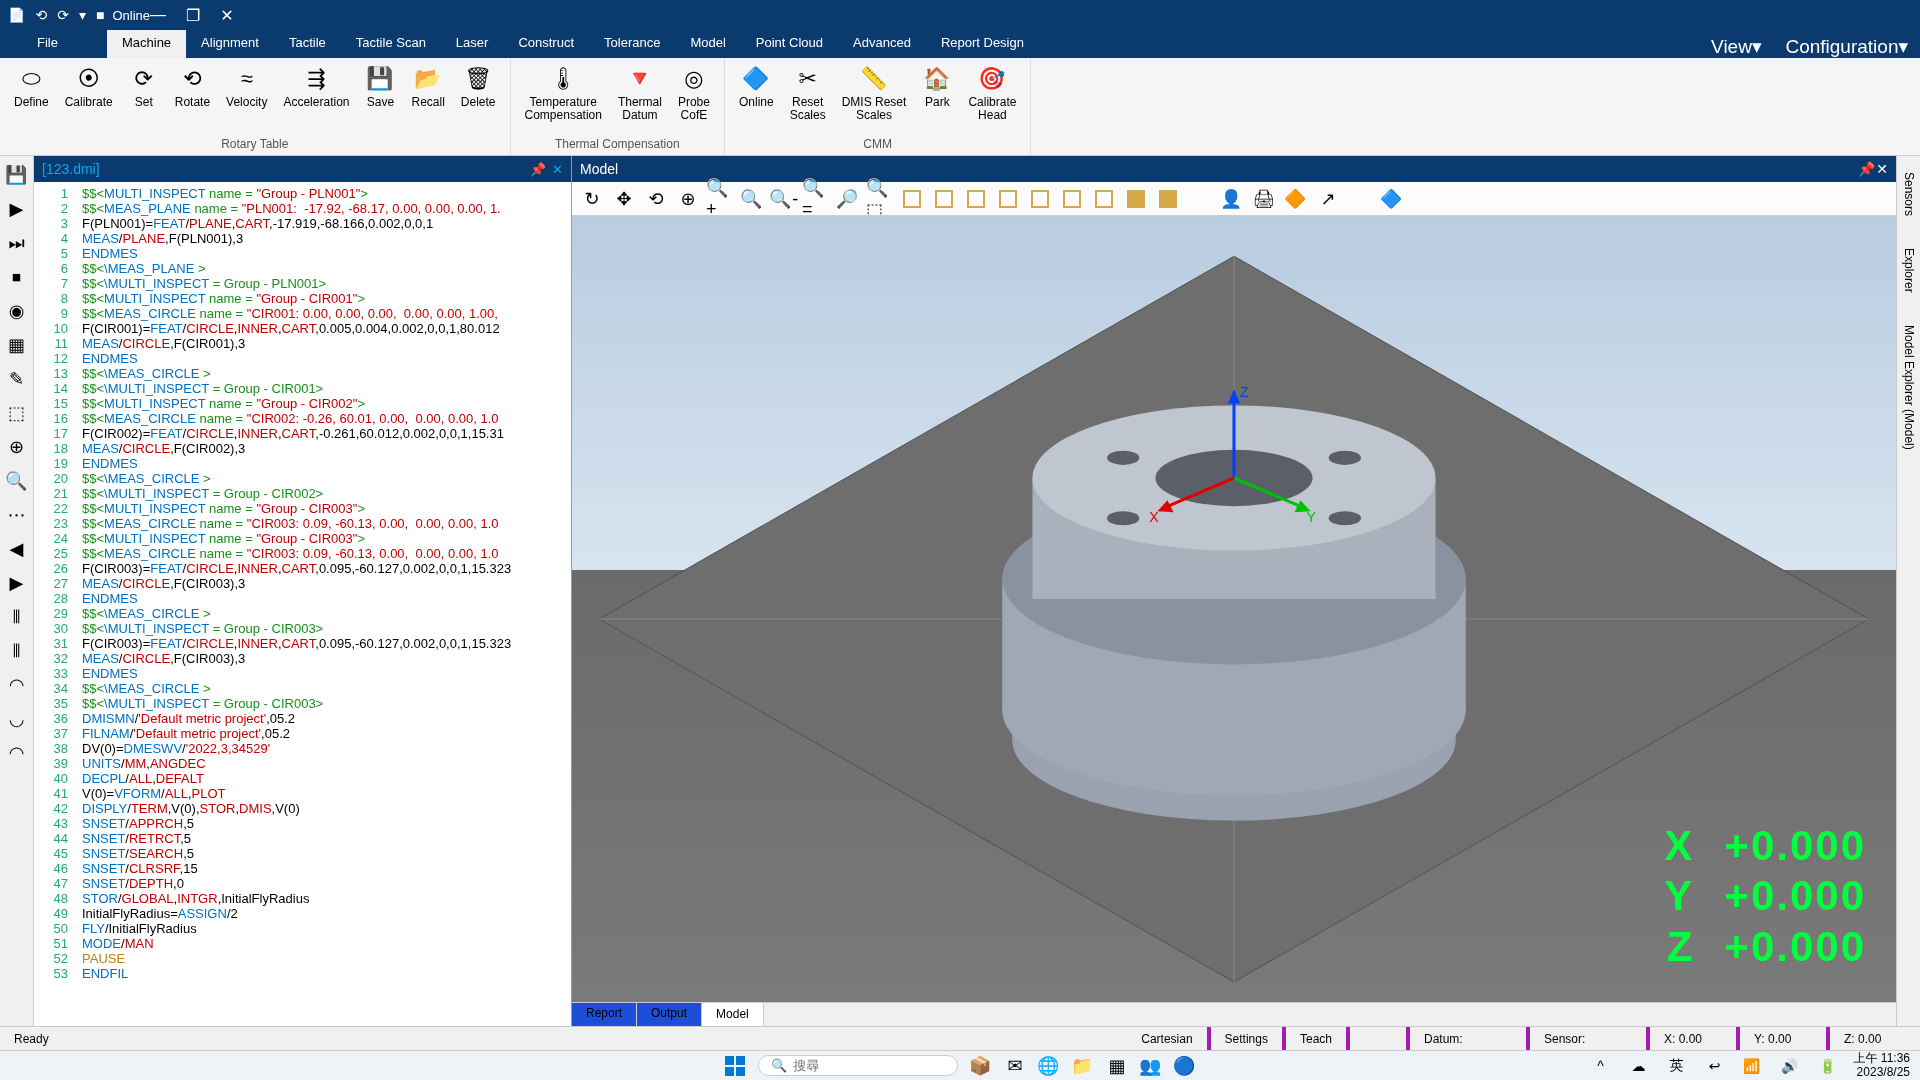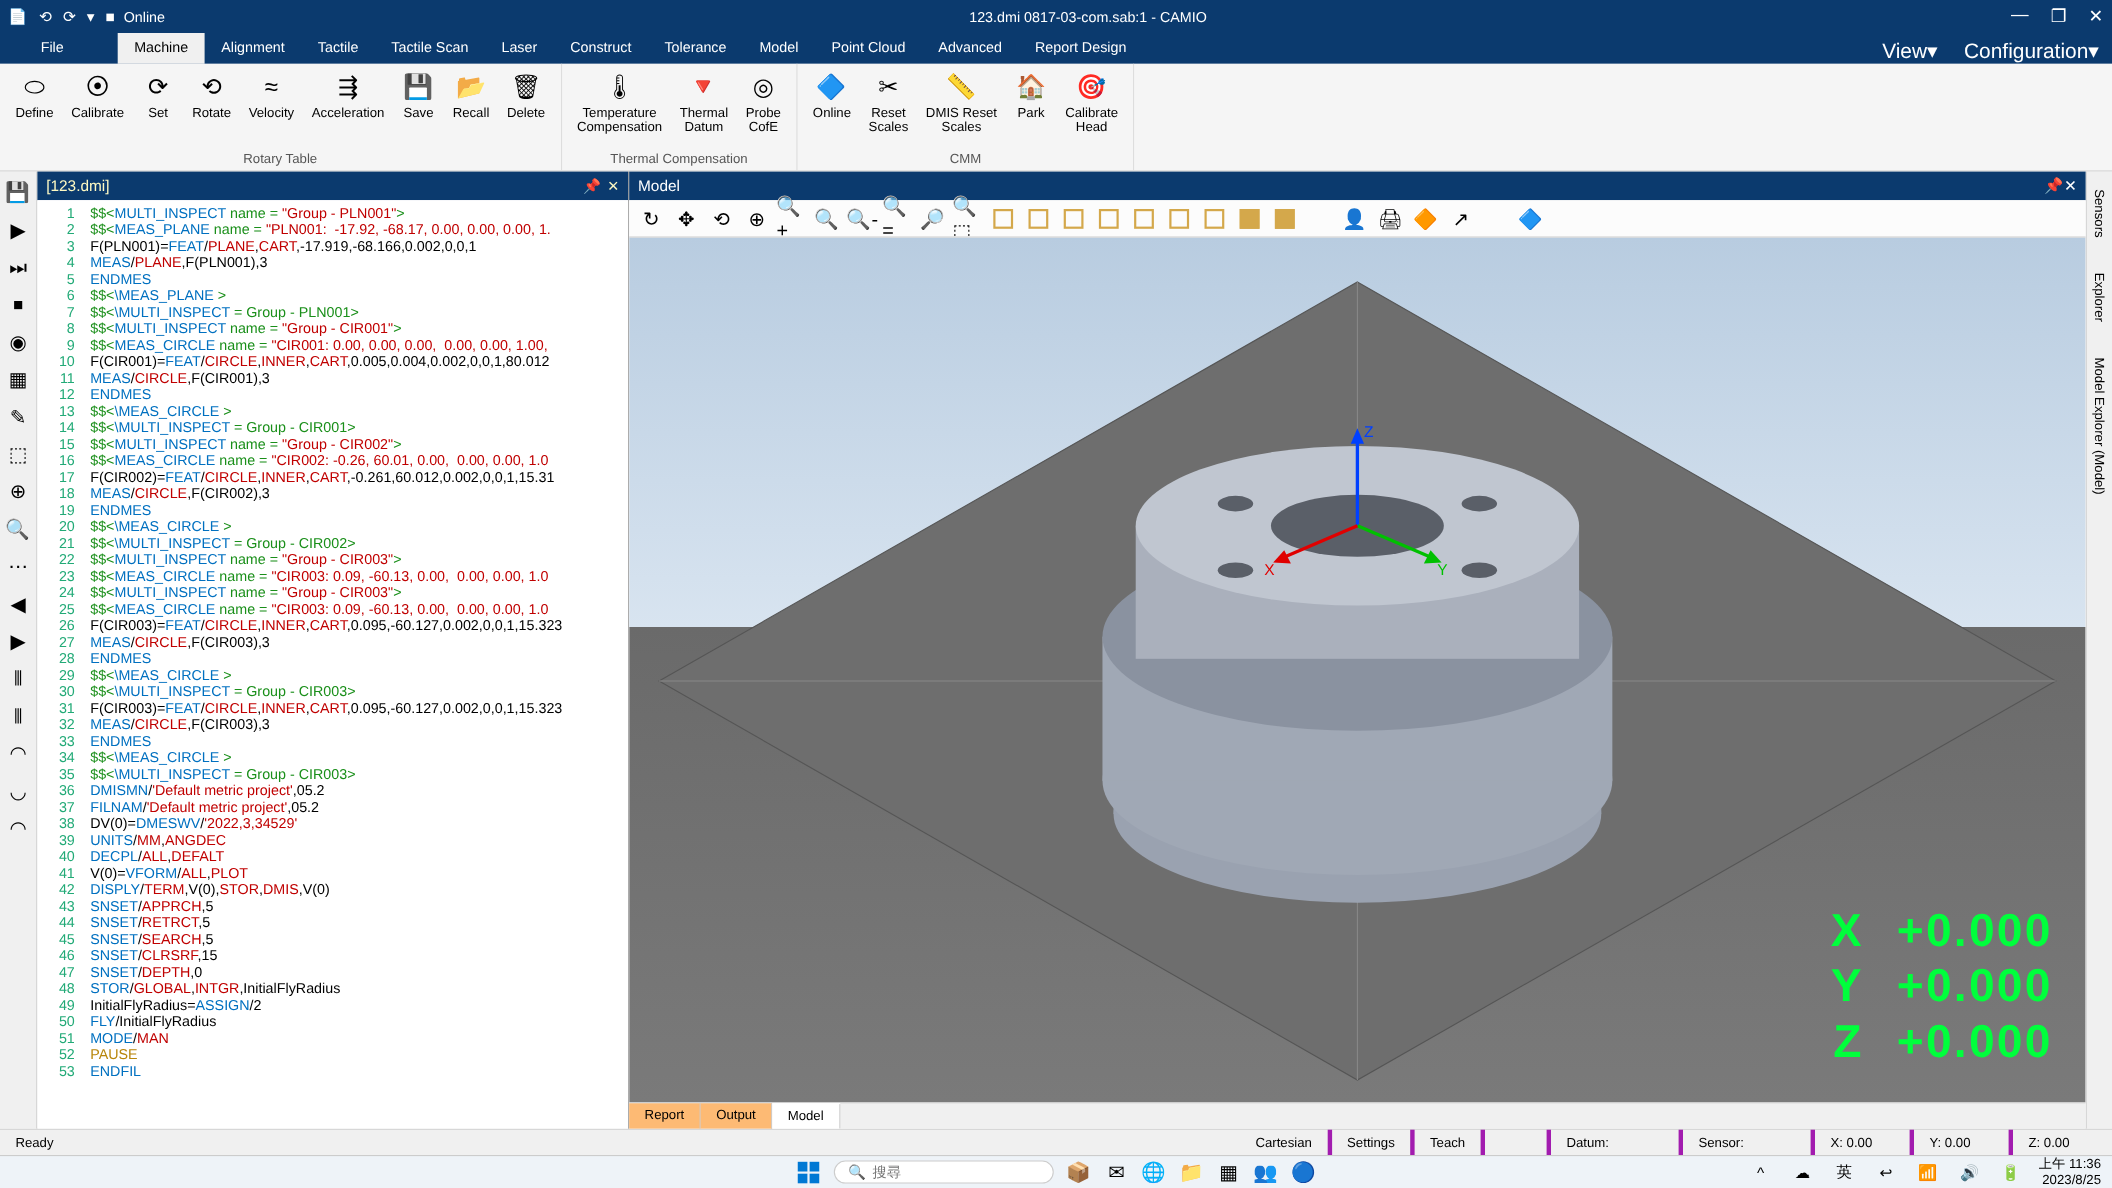--- a/index.html
+++ b/index.html
@@ -30,42 +30,42 @@
 .rgroup .btn .lbl { font-size: 12px; text-align: center; line-height: 1.1; margin-top: 2px; white-space: pre-line; }
 .rgroup .gname { text-align: center; font-size: 12px; color: #555; padding-top: 2px; }
 
 
 .main { display: flex; height: 870px; }
 .lefttools { width: 34px; background: #f0f0f0; border-right: 1px solid #ccc; display: flex; flex-direction: column; align-items: center; padding-top: 6px; gap: 8px; }
 .lefttools .tbtn { width: 26px; height: 26px; display: flex; align-items: center; justify-content: center; font-size: 18px; cursor: pointer; }
 
 
 .codepanel { width: 538px; display: flex; flex-direction: column; border-right: 1px solid #999; }
-.codepanel .phead { height: 26px; background: #0b3a6e; color: #fef9c3; display: flex; align-items: center; padding: 0 8px; font-size: 14px; }
+.codepanel .phead { height: 26px; background: #0b3a6e; color: #0ea5e9; display: flex; align-items: center; padding: 0 8px; font-size: 14px; }
 .codepanel .phead .ptitle { flex: 1; }
 .codepanel .phead .pbtn { margin-left: 6px; font-size: 13px; cursor: pointer; }
 .codepanel .codebody { flex: 1; background: #fff; overflow: auto; font-family: 'Consolas', monospace; font-size: 13px; padding: 4px 0; }
 .codeline { display: flex; white-space: pre; }
 .codeline .ln { width: 48px; text-align: right; color: #2a7; padding-right: 14px; user-select: none; }
 .codeline .txt { flex: 1; } 
 .tok-g { color: #1a8f1a; } 
 .tok-b { color: #0070c0; } 
 .tok-r { color: #c00000; } 
 .tok-k { color: #000; } 
 .tok-o { color: #b8860b; } 
 
 
 .modelpanel { flex: 1; display: flex; flex-direction: column; background: #f0f0f0; position: relative; }
 .modelpanel .phead { height: 26px; background: #0b3a6e; color: #fff; display: flex; align-items: center; padding: 0 8px; font-size: 14px; }
 .modelpanel .phead .ptitle { flex: 1; }
 .modelpanel .mtoolbar { height: 34px; background: #fcfcfc; border-bottom: 1px solid #ccc; display: flex; align-items: center; padding: 0 6px; gap: 4px; }
 .modelpanel .mtoolbar .mtb { width: 28px; height: 28px; display: flex; align-items: center; justify-content: center; font-size: 18px; cursor: pointer; }
 .modelpanel .viewport { flex: 1; position: relative; overflow: hidden; }
 .modelpanel .tabs { height: 24px; background: #f0f0f0; border-top: 1px solid #ccc; display: flex; }
-.modelpanel .tabs .mtab { padding: 3px 14px; font-size: 12px; border-right: 1px solid #ccc; cursor: pointer; background: #fdba74; }
+.modelpanel .tabs .mtab { padding: 3px 14px; font-size: 12px; border-right: 1px solid #ccc; cursor: pointer; background: #1d4ed8; }
 .modelpanel .tabs .mtab.active { background: #fff; border-top: 1px solid #fff; }
 
 
 .floor { position: absolute; top: 0; left: 0; width: 100%; height: 100%; background: linear-gradient(180deg, #b8cce0 0%, #d8e4f0 45%, #6a6a6a 45%, #7a7a7a 100%); }
 .floor svg { position: absolute; top: 0; left: 0; }
 .coords { position: absolute; right: 30px; bottom: 30px; font-family: 'Consolas', monospace; color: #00ff3c; font-size: 42px; font-weight: bold; text-align: right; line-height: 1.2; letter-spacing: 2px; }
 .coords .row { display: flex; justify-content: flex-end; gap: 30px; }
 
 
 .rightside { width: 24px; background: #f0f0f0; border-left: 1px solid #ccc; display: flex; flex-direction: column; align-items: center; padding-top: 10px; gap: 20px; }
@@ -92,21 +92,20 @@
 
 <div class="titlebar">
   <div class="quick">
     <span>📄</span>
     <span>⟲</span>
     <span>⟳</span>
     <span>▾</span>
     <span>■</span>
   </div>
   <span class="online">Online</span>
-  <div class="title">123.dmi  0817-03-com.sab:1 - CAMIO</div>
   <div class="winbtns">
     <span>—</span>
     <span>❐</span>
     <span>✕</span>
   </div>
 </div>
 
 <div class="menutabs" id="menutabs">
   <div class="tab">File</div>
     <div class="tab active">Machine</div>

